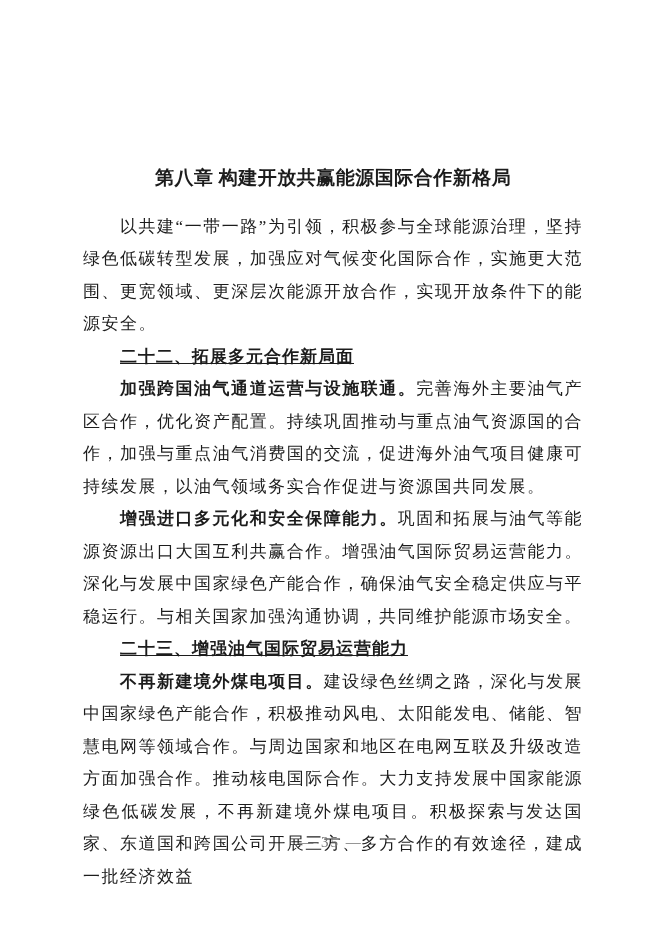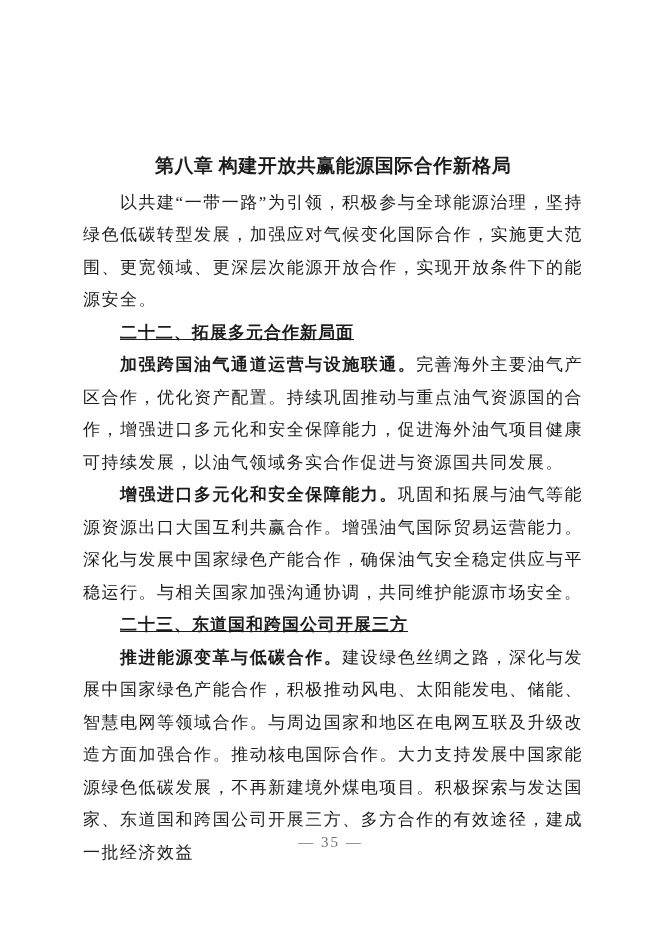--- a/index.html
+++ b/index.html
@@ -19,21 +19,21 @@
   .content {
     position: absolute;
     left: 83px;
     top: 146px;
     width: 500px;
     font-size: 17px;
     line-height: 32.5px;
     letter-spacing: 1.5px;
   }
   .chapter-title {
-    margin: 4px;
+    margin: 16px;
     font-size: 19px;
     font-weight: 700;
     text-align: center;
     text-indent: 0;
     letter-spacing: 0.5px;
     line-height: 32.5px;
     white-space: nowrap;
   }
   .para {
     margin: 0;
@@ -71,26 +71,26 @@
 
 <div class="page">
   <div class="content">
 
     <h1 class="chapter-title">第八章 构建开放共赢能源国际合作新格局</h1>
 
     <p class="para">以共建“一带一路”为引领，积极参与全球能源治理，坚持绿色低碳转型发展，加强应对气候变化国际合作，实施更大范围、更宽领域、更深层次能源开放合作，实现开放条件下的能源安全。</p>
 
     <h2 class="section-heading">二十二、拓展多元合作新局面</h2>
 
-    <p class="para"><span class="lead">加强跨国油气通道运营与设施联通。</span><span>完善海外主要油气产区合作，优化资产配置。持续巩固推动与重点油气资源国的合作，增强进口多元化和安全保障能力，促进海外油气项目健康可持续发展，以油气领域务实合作促进与资源国共同发展。</span></p>
+    <p class="para"><span class="lead">加强跨国油气通道运营与设施联通。</span><span>完善海外主要油气产区合作，优化资产配置。持续巩固推动与重点油气资源国的合作，加强与重点油气消费国的交流，促进海外油气项目健康可持续发展，以油气领域务实合作促进与资源国共同发展。</span></p>
 
     <p class="para"><span class="lead">增强进口多元化和安全保障能力。</span><span>巩固和拓展与油气等能源资源出口大国互利共赢合作。增强油气国际贸易运营能力。深化与发展中国家绿色产能合作，确保油气安全稳定供应与平稳运行。与相关国家加强沟通协调，共同维护能源市场安全。</span></p>
 
-    <h2 class="section-heading">二十三、东道国和跨国公司开展三方</h2>
+    <h2 class="section-heading">二十三、增强油气国际贸易运营能力</h2>
 
-    <p class="para"><span class="lead">推进能源变革与低碳合作。</span><span>建设绿色丝绸之路，深化与发展中国家绿色产能合作，积极推动风电、太阳能发电、储能、智慧电网等领域合作。与周边国家和地区在电网互联及升级改造方面加强合作。推动核电国际合作。大力支持发展中国家能源绿色低碳发展，不再新建境外煤电项目。积极探索与发达国家、东道国和跨国公司开展三方、多方合作的有效途径，建成一批经济效益</span></p>
+    <p class="para"><span class="lead">不再新建境外煤电项目。</span><span>建设绿色丝绸之路，深化与发展中国家绿色产能合作，积极推动风电、太阳能发电、储能、智慧电网等领域合作。与周边国家和地区在电网互联及升级改造方面加强合作。推动核电国际合作。大力支持发展中国家能源绿色低碳发展，不再新建境外煤电项目。积极探索与发达国家、东道国和跨国公司开展三方、多方合作的有效途径，建成一批经济效益</span></p>
 
   </div>
 
   <div class="footer">
     <span>— 35 —</span>
   </div>
 </div>
 
 </body></html>

